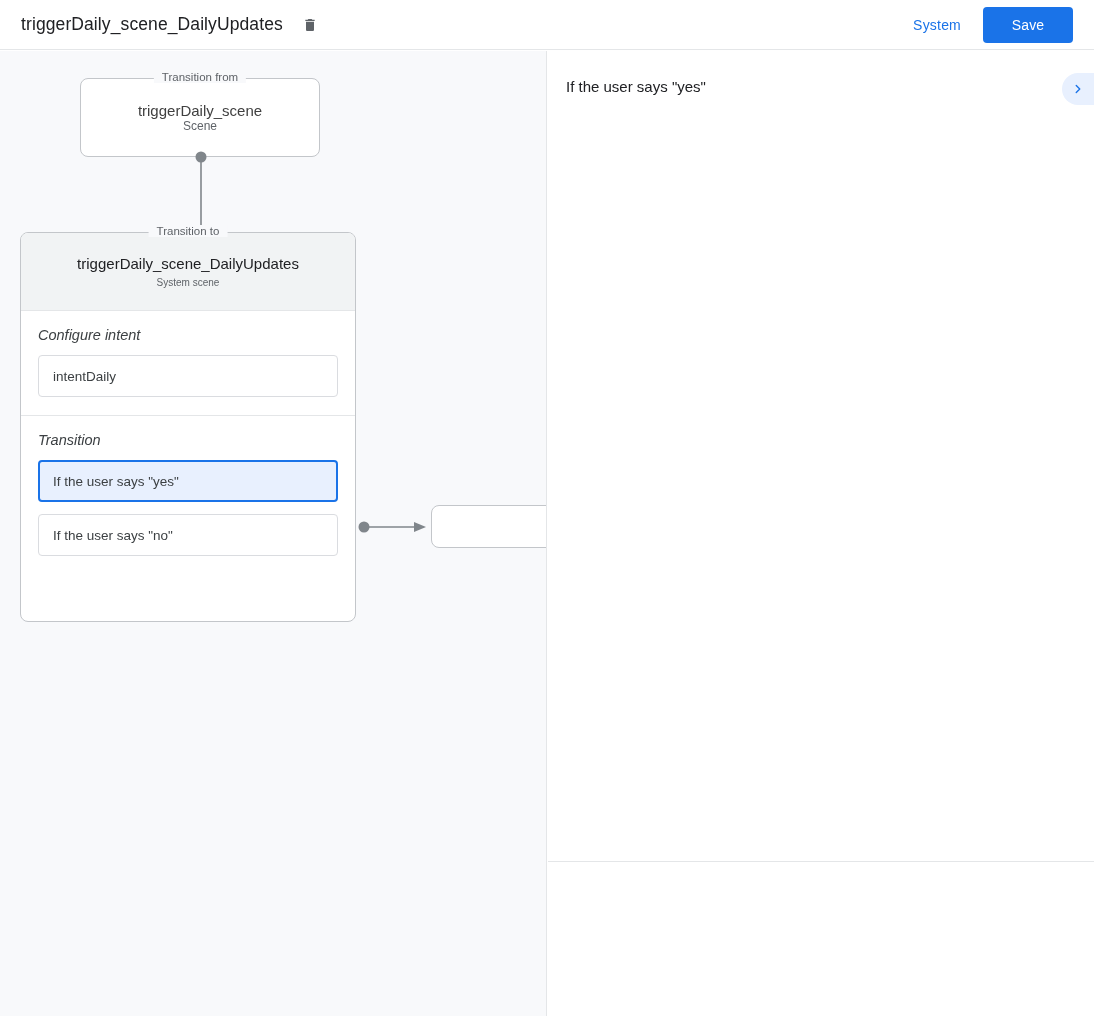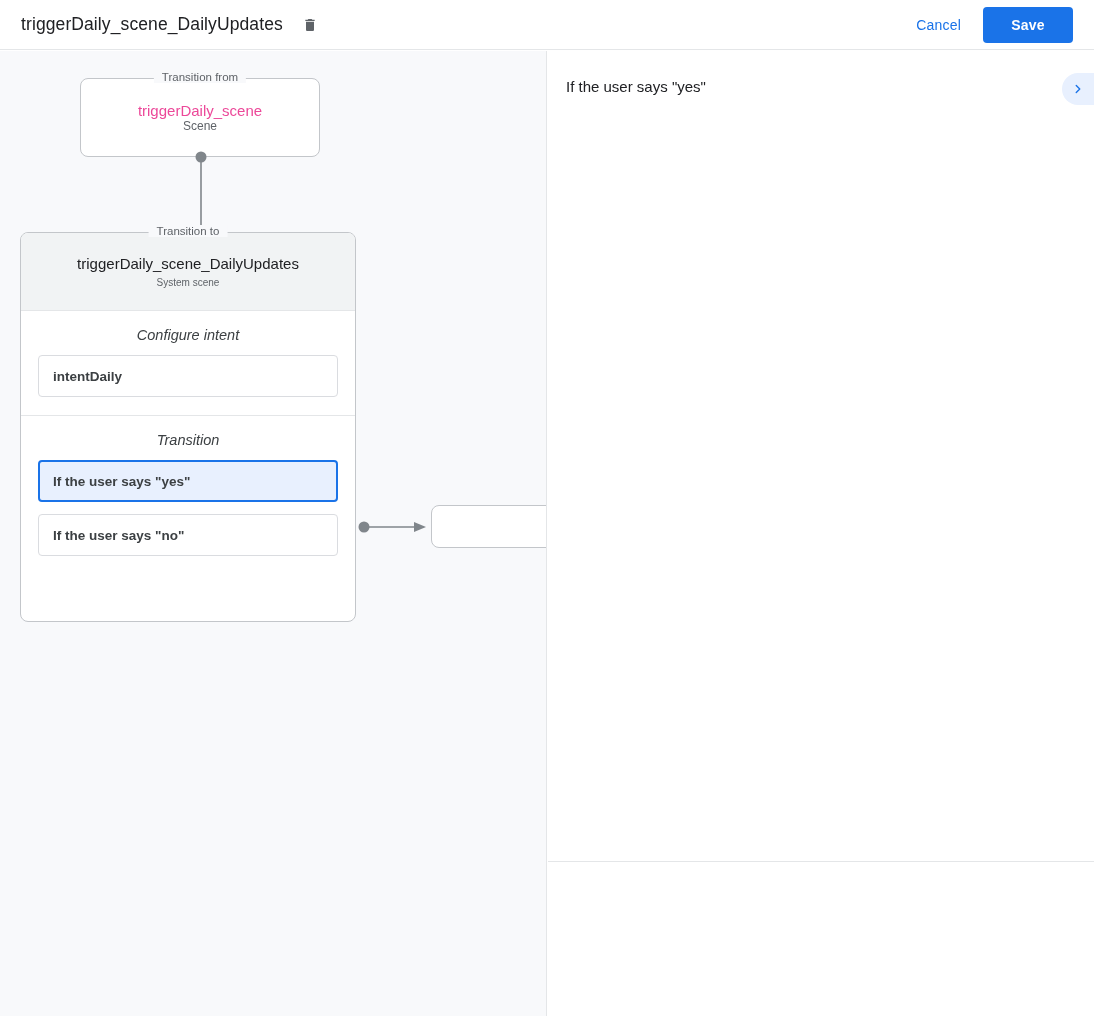--- a/index.html
+++ b/index.html
@@ -38,33 +38,32 @@
     color: #1a73e8; font-size: 14px; font-weight: 500;
     background: none; border: none; cursor: pointer;
     padding: 8px 12px; letter-spacing: .2px;
     font-family: "Liberation Sans", sans-serif;
   }
   #save-btn {
     margin-left: 10px; margin-right: 21px;
     background: #1a73e8; color: #fff;
     border: none; border-radius: 4px;
     height: 36px; min-width: 90px;
-    font-size: 14px; font-weight: 700; letter-spacing: .2px;
+    font-size: 14px; font-weight: 400; letter-spacing: .2px;
     cursor: pointer;
     font-family: "Liberation Sans", sans-serif;
   }
 
   
   #canvas {
     position: absolute; left: 0; top: 51px;
     width: 547px; height: 965px;
     background: #f8f9fb;
     border-right: 1px solid #e4e6e8;
     overflow: hidden;
-    text-align: center;
   }
 
   .fieldset-card {
     position: absolute;
     border: 1px solid #c3c6ca;
     border-radius: 8px;
     background: #ffffff;
   }
   .fieldset-legend {
     position: absolute;
@@ -74,21 +73,21 @@
     font-size: 11.5px;
     color: #5f6368;
     white-space: nowrap;
   }
 
   #node-from {
     left: 80px; top: 27px; width: 240px; height: 79px;
     display: flex; flex-direction: column;
     align-items: center; justify-content: center;
   }
-  #node-from .node-title { font-size: 15px; color: #ec4899; }
+  #node-from .node-title { font-size: 15px; color: #404040; }
   #node-from .node-sub { font-size: 12px; color: #5f6368; }
 
   
   #connector {
     position: absolute; left: 193px; top: 100px; width: 16px; height: 116px;
   }
 
   #node-to {
     left: 20px; top: 181px; width: 336px; height: 390px;
     background: #ffffff;
@@ -109,21 +108,20 @@
   .section-label {
     font-size: 14.5px; color: #3c4043; margin-bottom: 12px; font-style: italic;
   }
   .chip-box {
     border: 1px solid #dadce0; border-radius: 4px;
     background: #ffffff;
     height: 42px; display: flex; align-items: center;
     padding: 0 14px;
     font-size: 13.5px; color: #3c4043;
     cursor: pointer;
-    font-weight: bold;
   }
   .chip-box + .chip-box { margin-top: 12px; }
   .chip-box.selected {
     background: #e8f0fe;
     border: 2px solid #1a73e8;
     padding: 0 13px;
   }
 
   #edge-out {
     position: absolute; left: 358px; top: 466px; width: 72px; height: 20px;
@@ -162,21 +160,21 @@
 <body>
 
 <div id="topbar">
   <div class="title">triggerDaily_scene_DailyUpdates</div>
   <div id="trash-btn">
     <svg width="16" height="18" viewBox="0 0 24 24" aria-hidden="true">
       <path d="M6 19c0 1.1.9 2 2 2h8c1.1 0 2-.9 2-2V7H6v12zM19 4h-3.5l-1-1h-5l-1 1H5v2h14V4z"></path>
     </svg>
   </div>
   <div class="spacer"></div>
-  <button id="cancel-btn">Cancel</button>
+  <button id="cancel-btn">System</button>
   <button id="save-btn">Save</button>
 </div>
 
 <div id="canvas">
 
   <div id="node-from" class="fieldset-card">
     <div class="fieldset-legend">Transition from</div>
     <div class="node-title">triggerDaily_scene</div>
     <div class="node-sub">Scene</div>
   </div>

